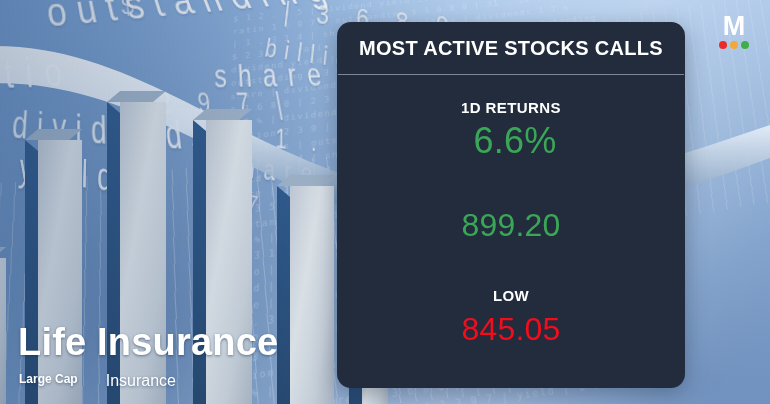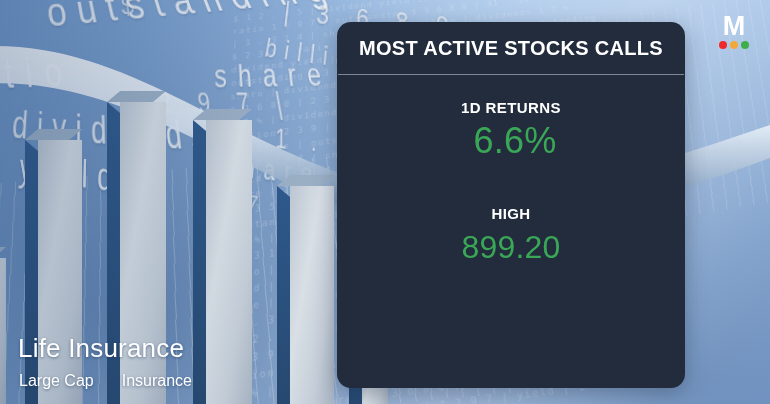--- a/index.html
+++ b/index.html
@@ -398,39 +398,42 @@
   <div class="logo">
     <div class="logo-m">M</div>
     <div class="logo-dots">
       <i style="background:#ee2b2b"></i>
       <i style="background:#f0a93c"></i>
       <i style="background:#3fae49"></i>
     </div>
   </div>
 
   <div style="position:absolute;left:18px;bottom:40px;">
-    <span style="color:#ffffff;font-size:26px;font-weight:400;letter-spacing:.2px;text-shadow:0 1px 3px rgba(22,48,82,.55);">Life Insurance</span>
+    <span style="color:#ffffff;font-size:38px;font-weight:700;letter-spacing:.2px;text-shadow:0 1px 3px rgba(22,48,82,.55);">Life Insurance</span>
   </div>
   <div style="position:absolute;left:19px;bottom:14px;display:flex;gap:28px;">
-    <span style="color:#ffffff;font-size:16px;font-weight:400;text-shadow:0 1px 3px rgba(22,48,82,.55);">Large Cap</span>
+    <span style="color:#ffffff;font-size:12px;font-weight:700;text-shadow:0 1px 3px rgba(22,48,82,.55);">Large Cap</span>
     <span style="color:#ffffff;font-size:16px;font-weight:400;text-shadow:0 1px 3px rgba(22,48,82,.55);">Insurance</span>
   </div>
 
   <div class="card">
     <div class="card-title">MOST ACTIVE STOCKS CALLS</div>
     <div class="card-divider"></div>
     <div class="card-body">
 
       <div class="metric m-returns">
         <div class="metric-label">1D RETURNS</div>
         <div class="metric-value" style="color:#3aa757;padding-left:8px;">6.6%</div>
       </div>
 
       <div class="metric m-high">
-        <div class="metric-label">HIGH</div>
         <div class="metric-value" style="color:#3aa757;">899.20</div>
       </div>
 
+      <div class="metric m-low">
+        <div class="metric-label">LOW</div>
+        <div class="metric-value" style="color:#f20d1d;">845.05</div>
+      </div>
 
     </div>
   </div>
 
 </div>
 
 </body></html>

